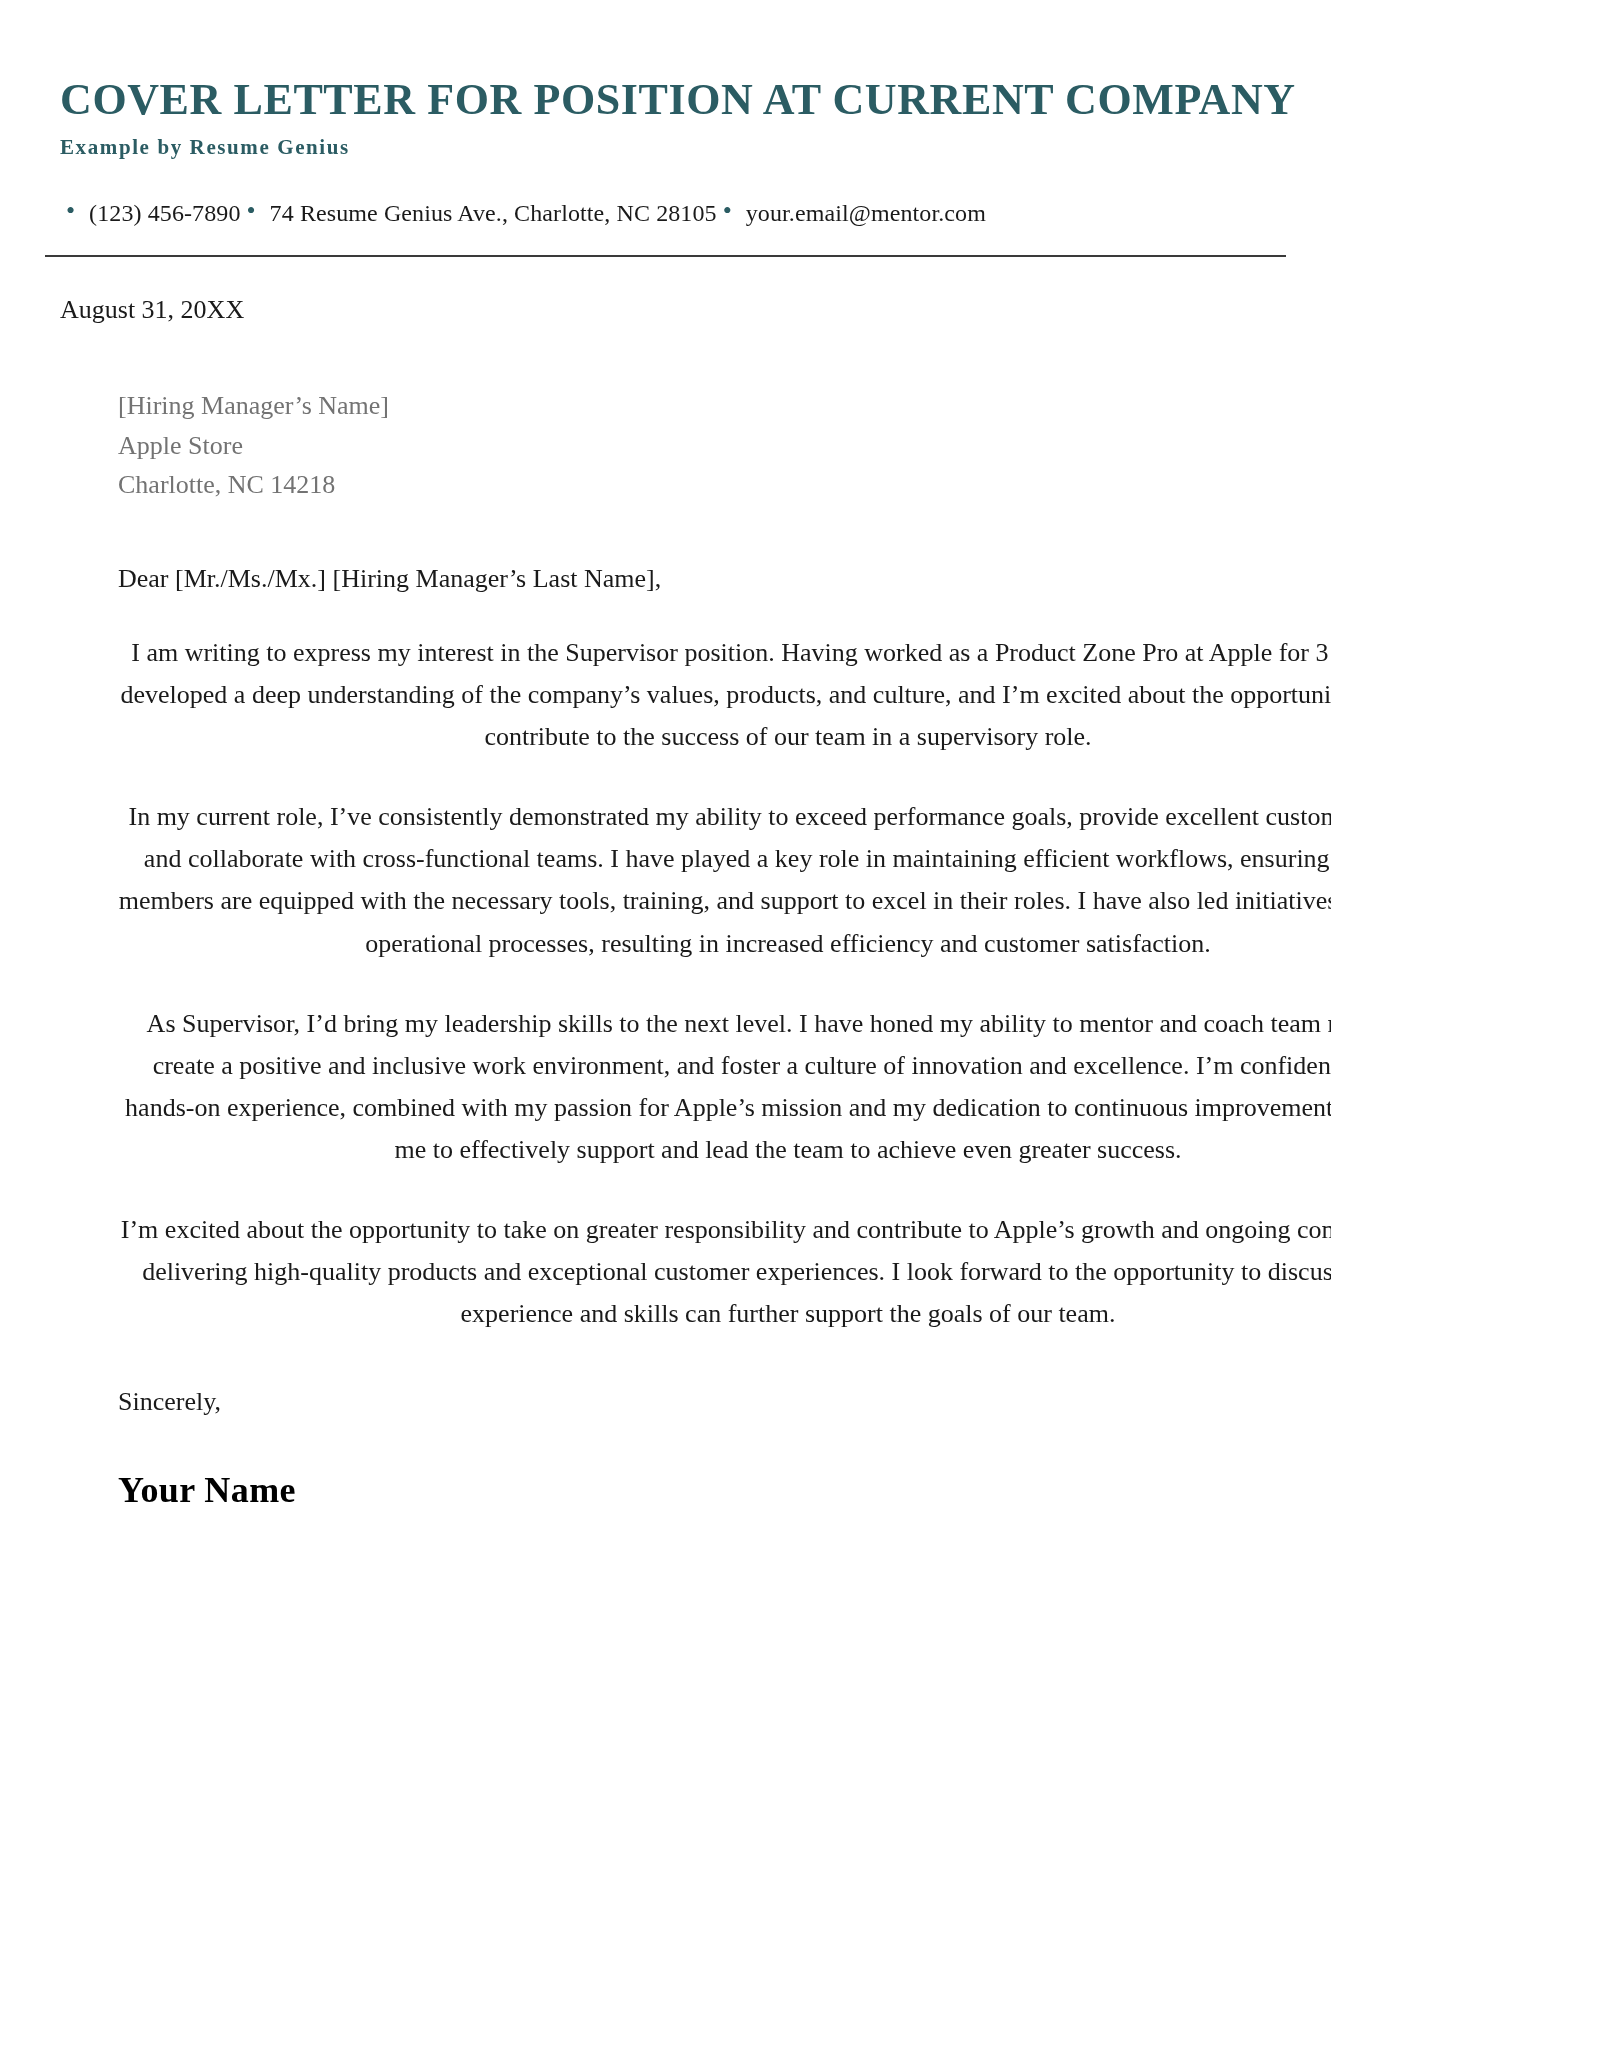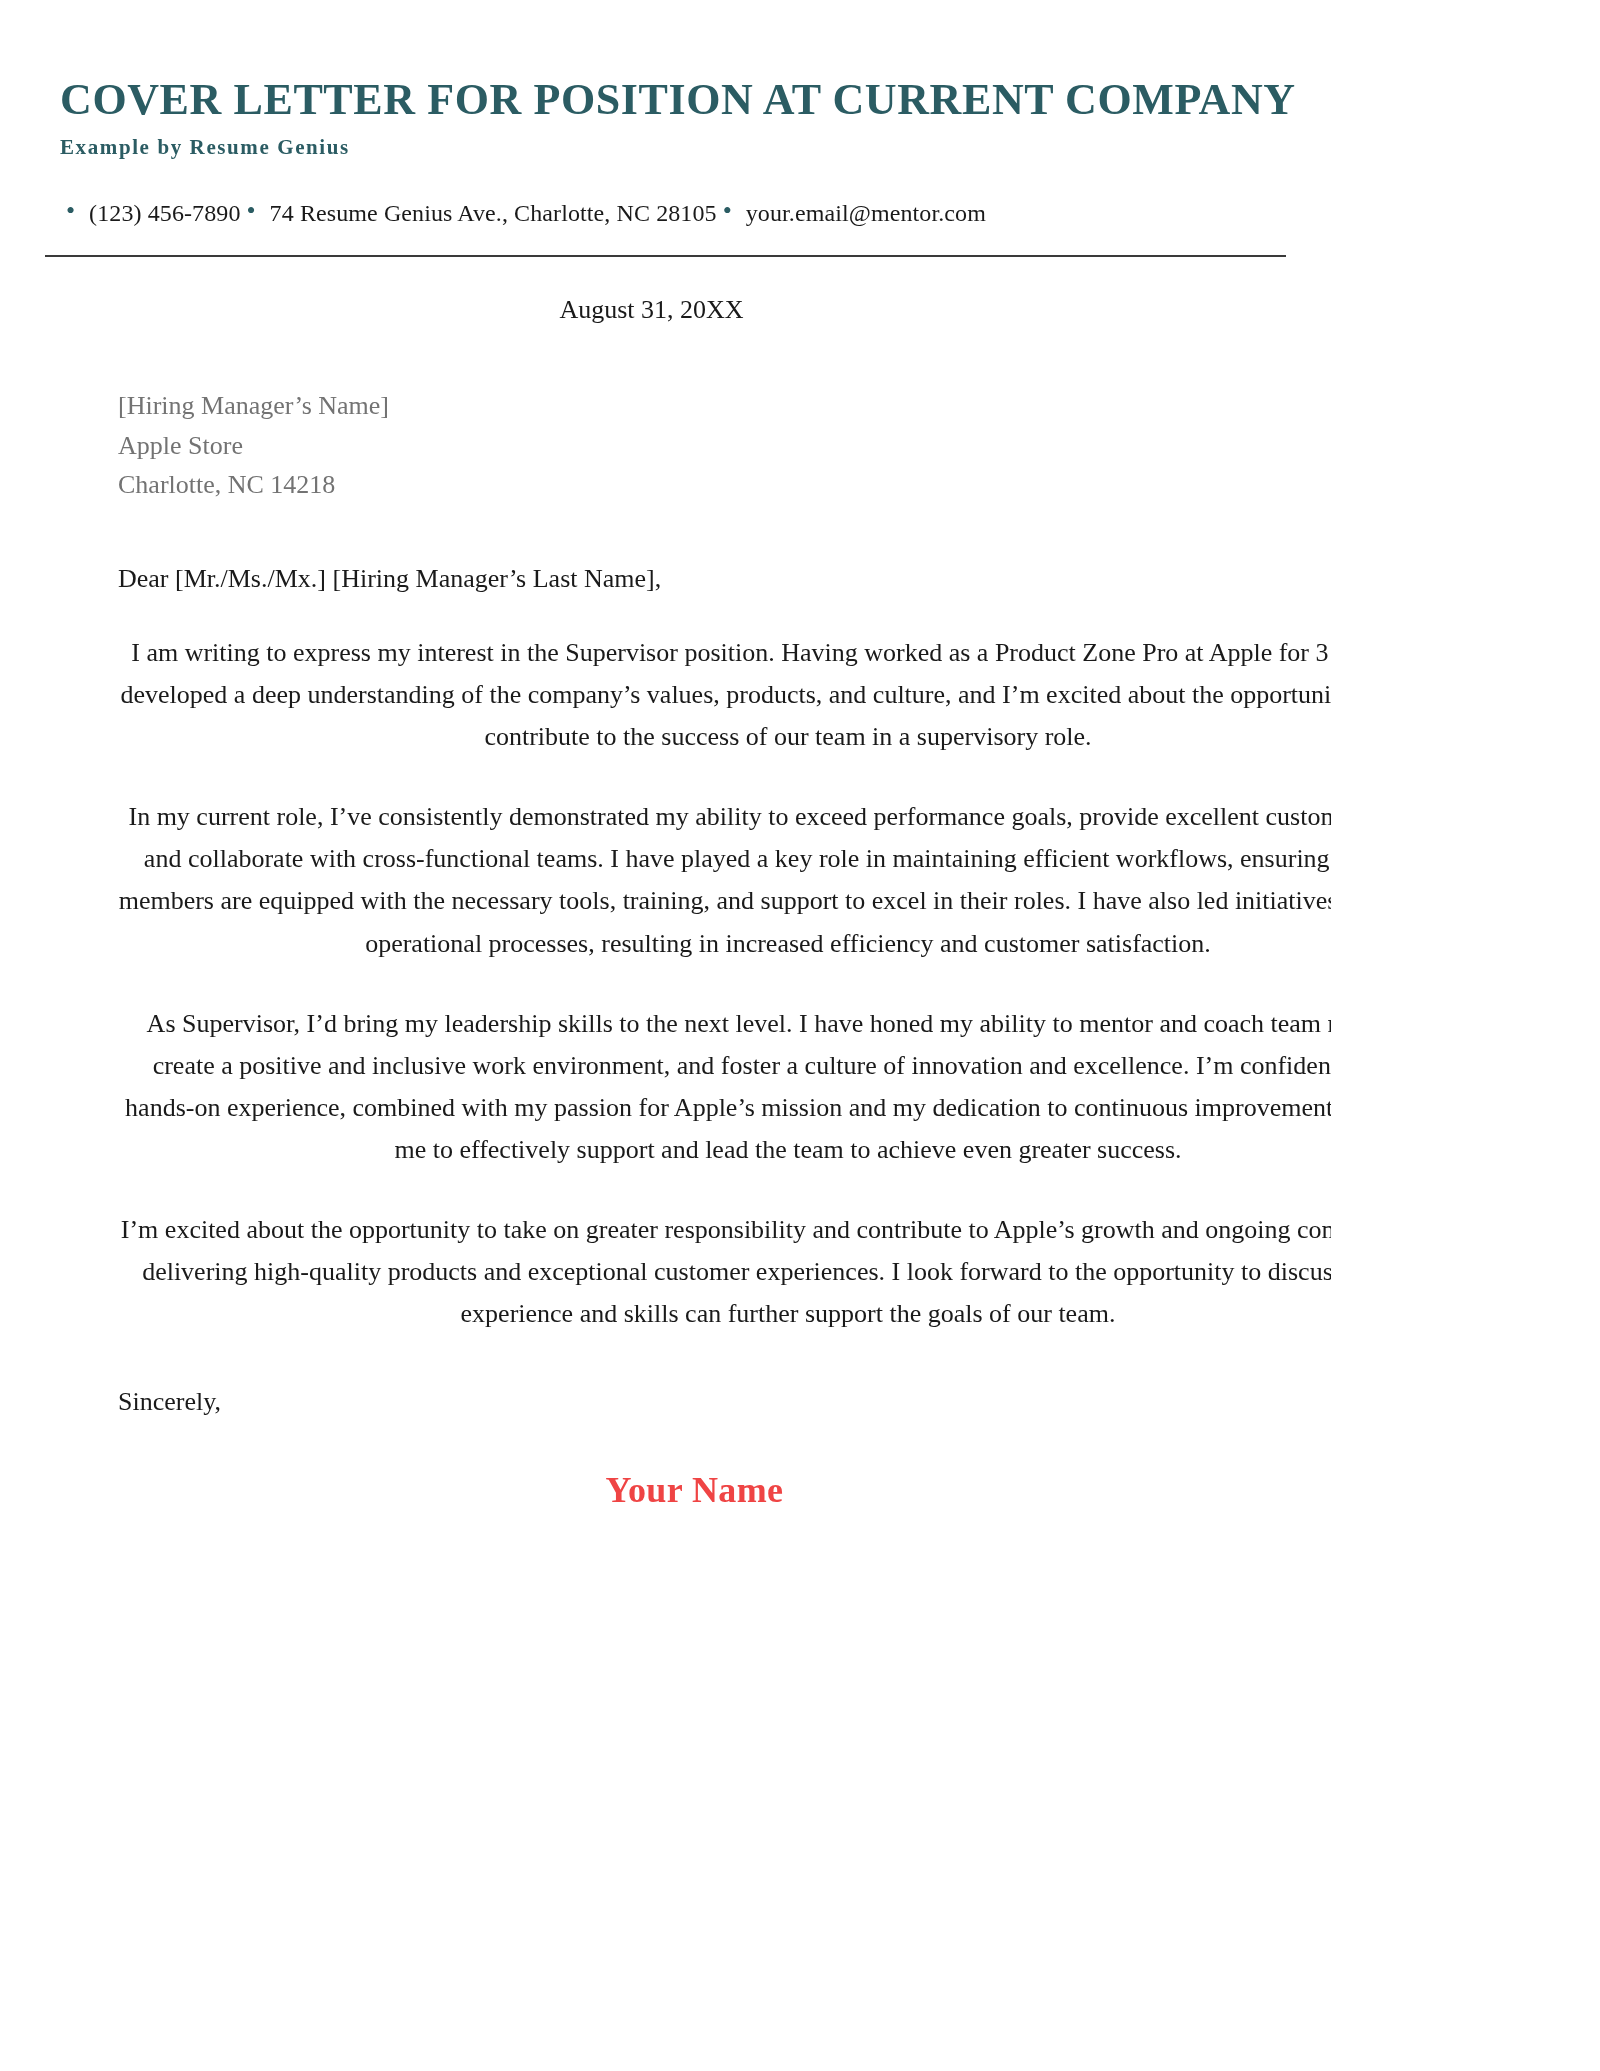--- a/index.html
+++ b/index.html
@@ -79,21 +79,21 @@
     height: 0;
     border-top: 2px solid #3a3a3a;
   }
 
   
   .letter-body {
     padding: 0 60px 0 60px;
   }
 
   .date-line {
-    text-align: center;
+    text-align: left;
     font-size: 26px;
     color: #1a1a1a;
     margin: 38px 28px 0 0;
   }
 
   .recipient-block {
     margin: 62px 0 0 58px;
     color: #737373;
     font-size: 26px;
     line-height: 1.45;
@@ -125,23 +125,22 @@
     margin: 52px 0 0 58px;
     font-size: 26px;
     color: #1a1a1a;
   }
 
   .signature-name {
     margin: 52px 0 0 58px;
     font-family: "Liberation Serif", "DejaVu Serif", serif;
     font-size: 36px;
     font-weight: 700;
-    color: #ef4444;
+    color: #000000;
     letter-spacing: 0.4px;
-    text-align: center;
   }
 </style>
 </head>
 <body>
 
 <div class="page">
 
   <div class="header">
     <h1 class="doc-title">COVER LETTER FOR POSITION AT CURRENT COMPANY</h1>
 

